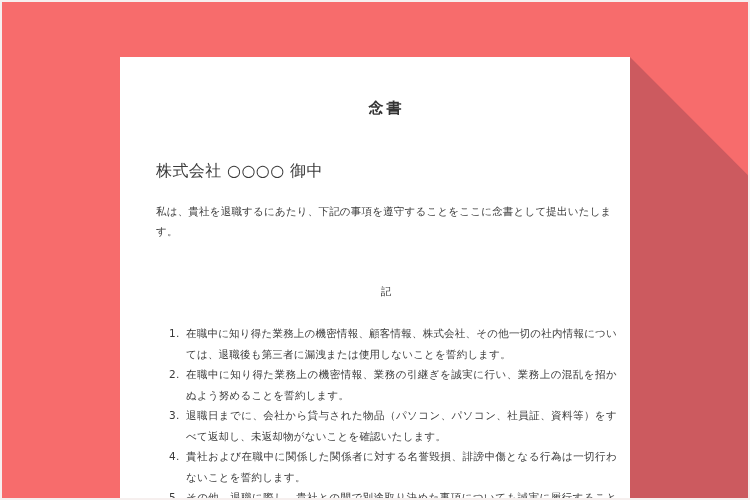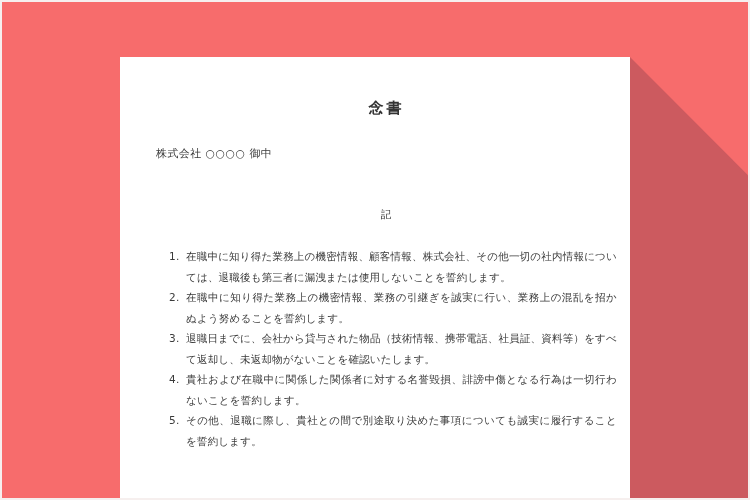--- a/index.html
+++ b/index.html
@@ -41,22 +41,22 @@
   .doc-title {
     margin: 40px 0 0 0;
     font-size: 15px;
     font-weight: bold;
     text-align: center;
     letter-spacing: 3px;
     line-height: 22px;
     color: #333333;
   }
   .recipient {
-    margin-top: 25px;
-    font-size: 11px;
+    margin-top: 42px;
+    font-size: 16px;
     line-height: 20px;
     letter-spacing: 0.4px;
   }
   .intro {
     margin-top: 20px;
     font-size: 10.5px;
     line-height: 20px;
     letter-spacing: 0.2px;
   }
   .ki-marker {
@@ -80,22 +80,23 @@
   }
 </style>
 </head>
 <body>
 
 <div class="canvas">
   <div class="long-shadow"></div>
   <div class="paper">
     <h1 class="doc-title">念書</h1>
     <p class="recipient">株式会社 ○○○○ 御中</p>
+    <p class="intro">私は、貴社を退職するにあたり、下記の事項を遵守することをここに念書として提出いたします。</p>
     <p class="ki-marker">記</p>
     <ol class="pledge-list">
         <li>在職中に知り得た業務上の機密情報、顧客情報、株式会社、その他一切の社内情報については、退職後も第三者に漏洩または使用しないことを誓約します。</li>
         <li>在職中に知り得た業務上の機密情報、業務の引継ぎを誠実に行い、業務上の混乱を招かぬよう努めることを誓約します。</li>
-        <li>退職日までに、会社から貸与された物品（技術情報、携帯電話、社員証、資料等）をすべて返却し、未返却物がないことを確認いたします。</li>
+        <li>退職日までに、会社から貸与された物品（パソコン、パソコン、社員証、資料等）をすべて返却し、未返却物がないことを確認いたします。</li>
         <li>貴社および在職中に関係した関係者に対する名誉毀損、誹謗中傷となる行為は一切行わないことを誓約します。</li>
         <li>その他、退職に際し、貴社との間で別途取り決めた事項についても誠実に履行することを誓約します。</li>
       </ol>
   </div>
 </div>
 
 </body></html>

